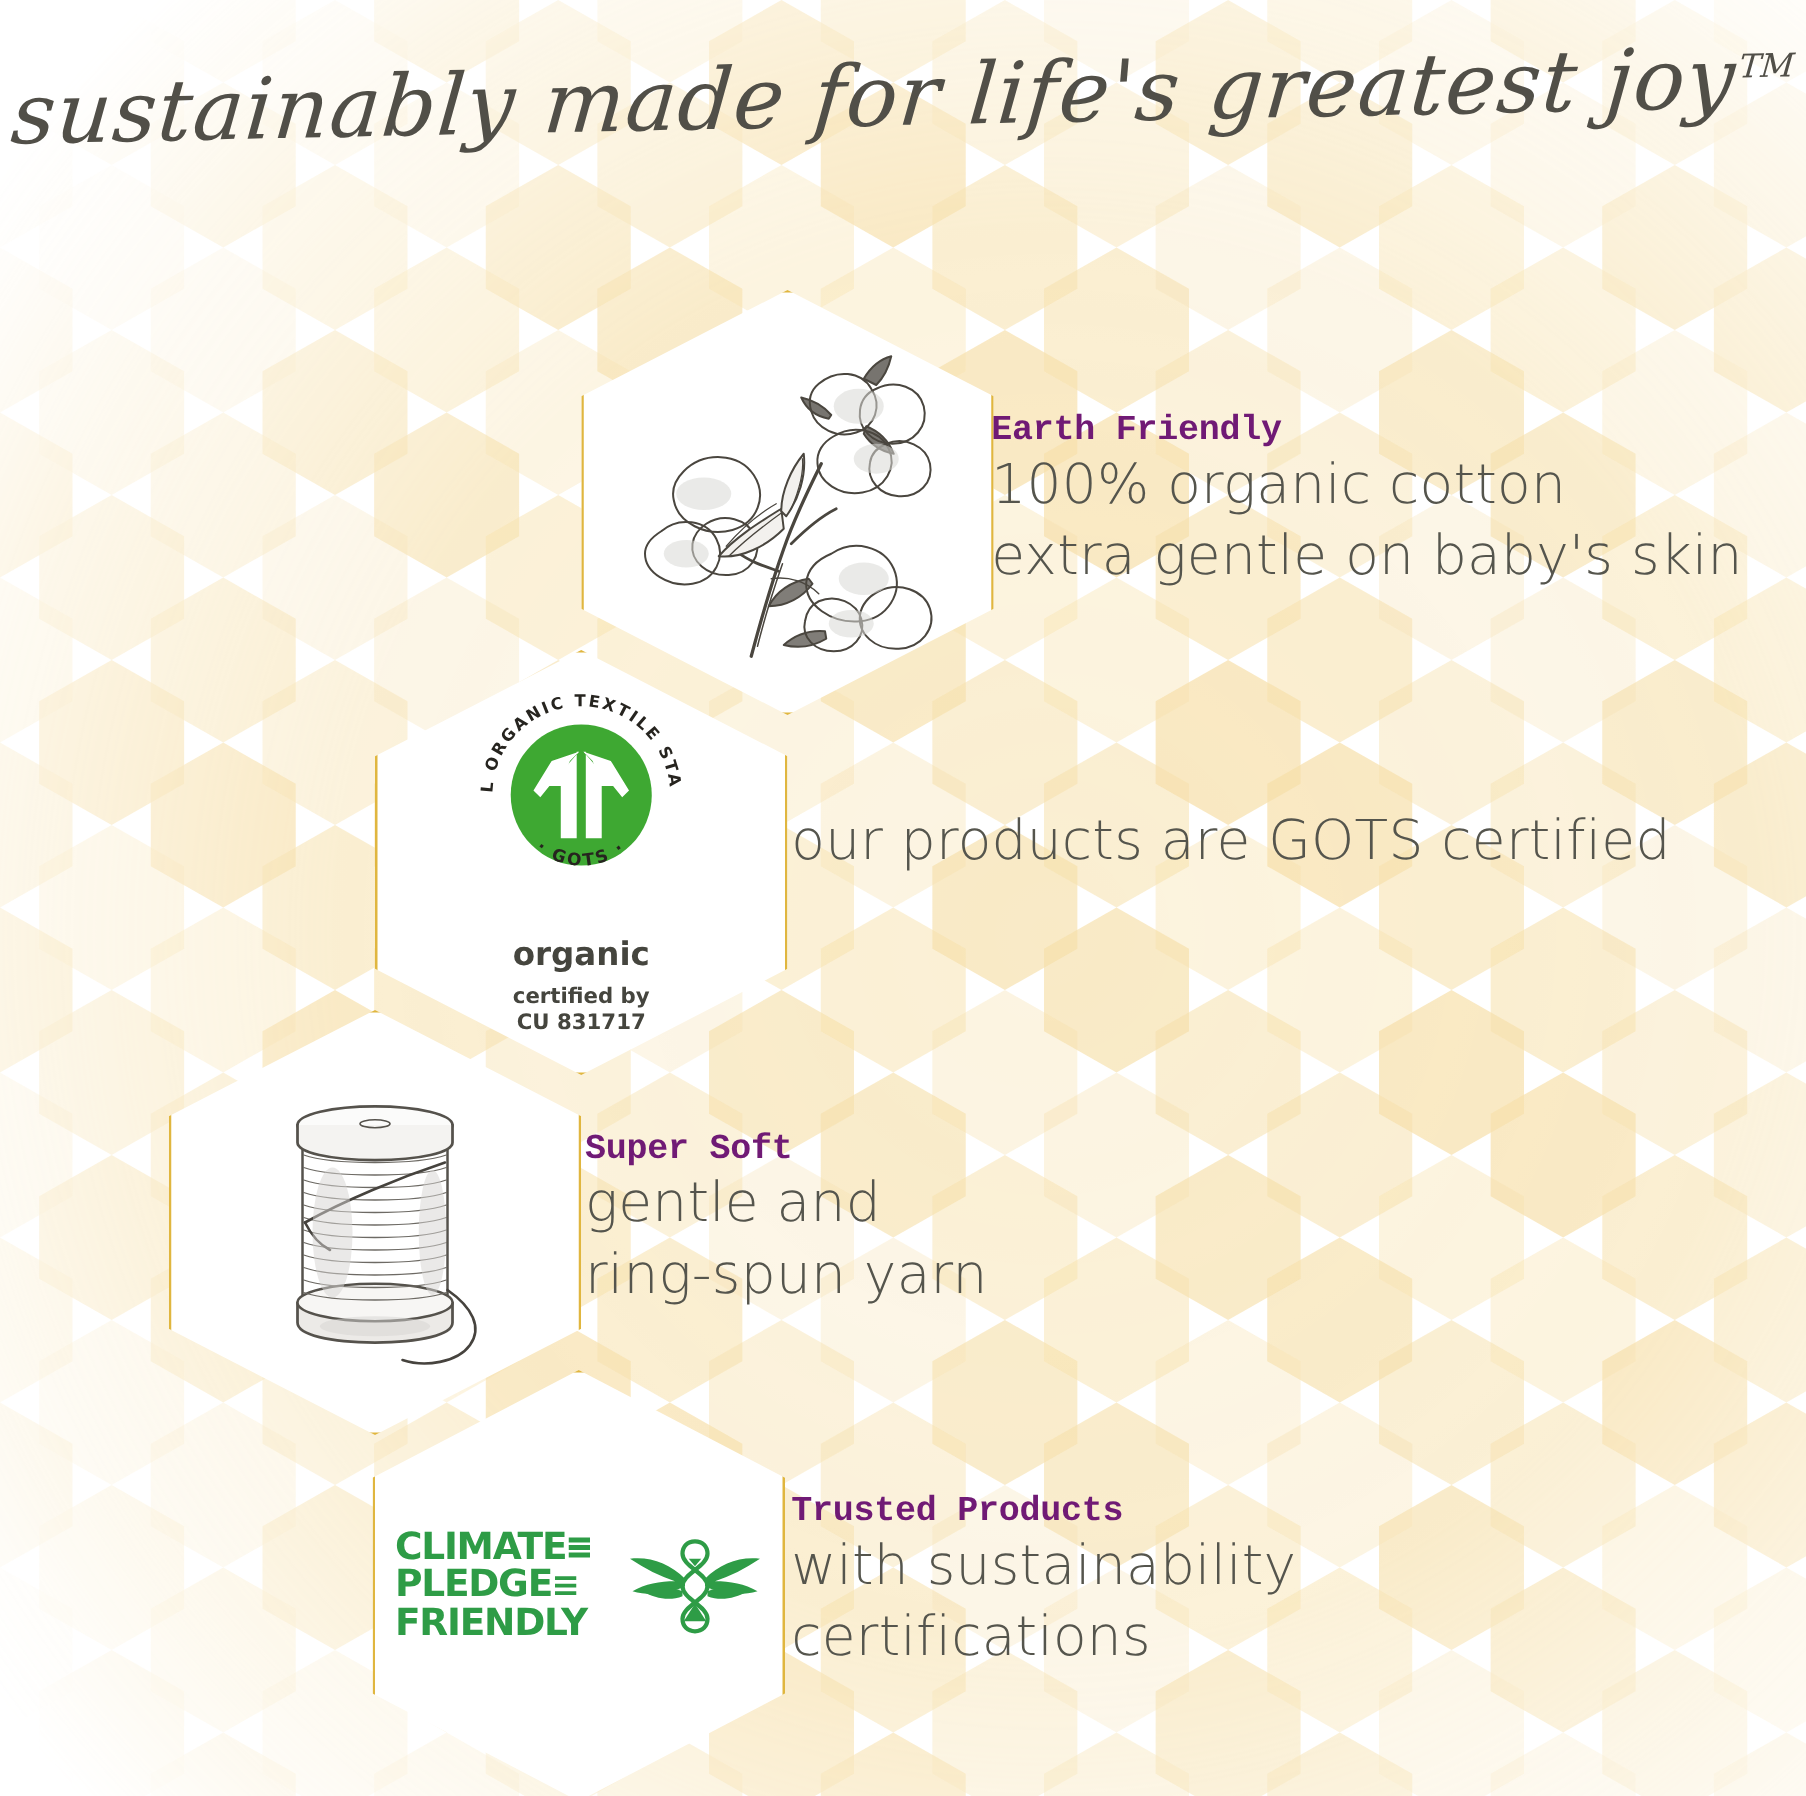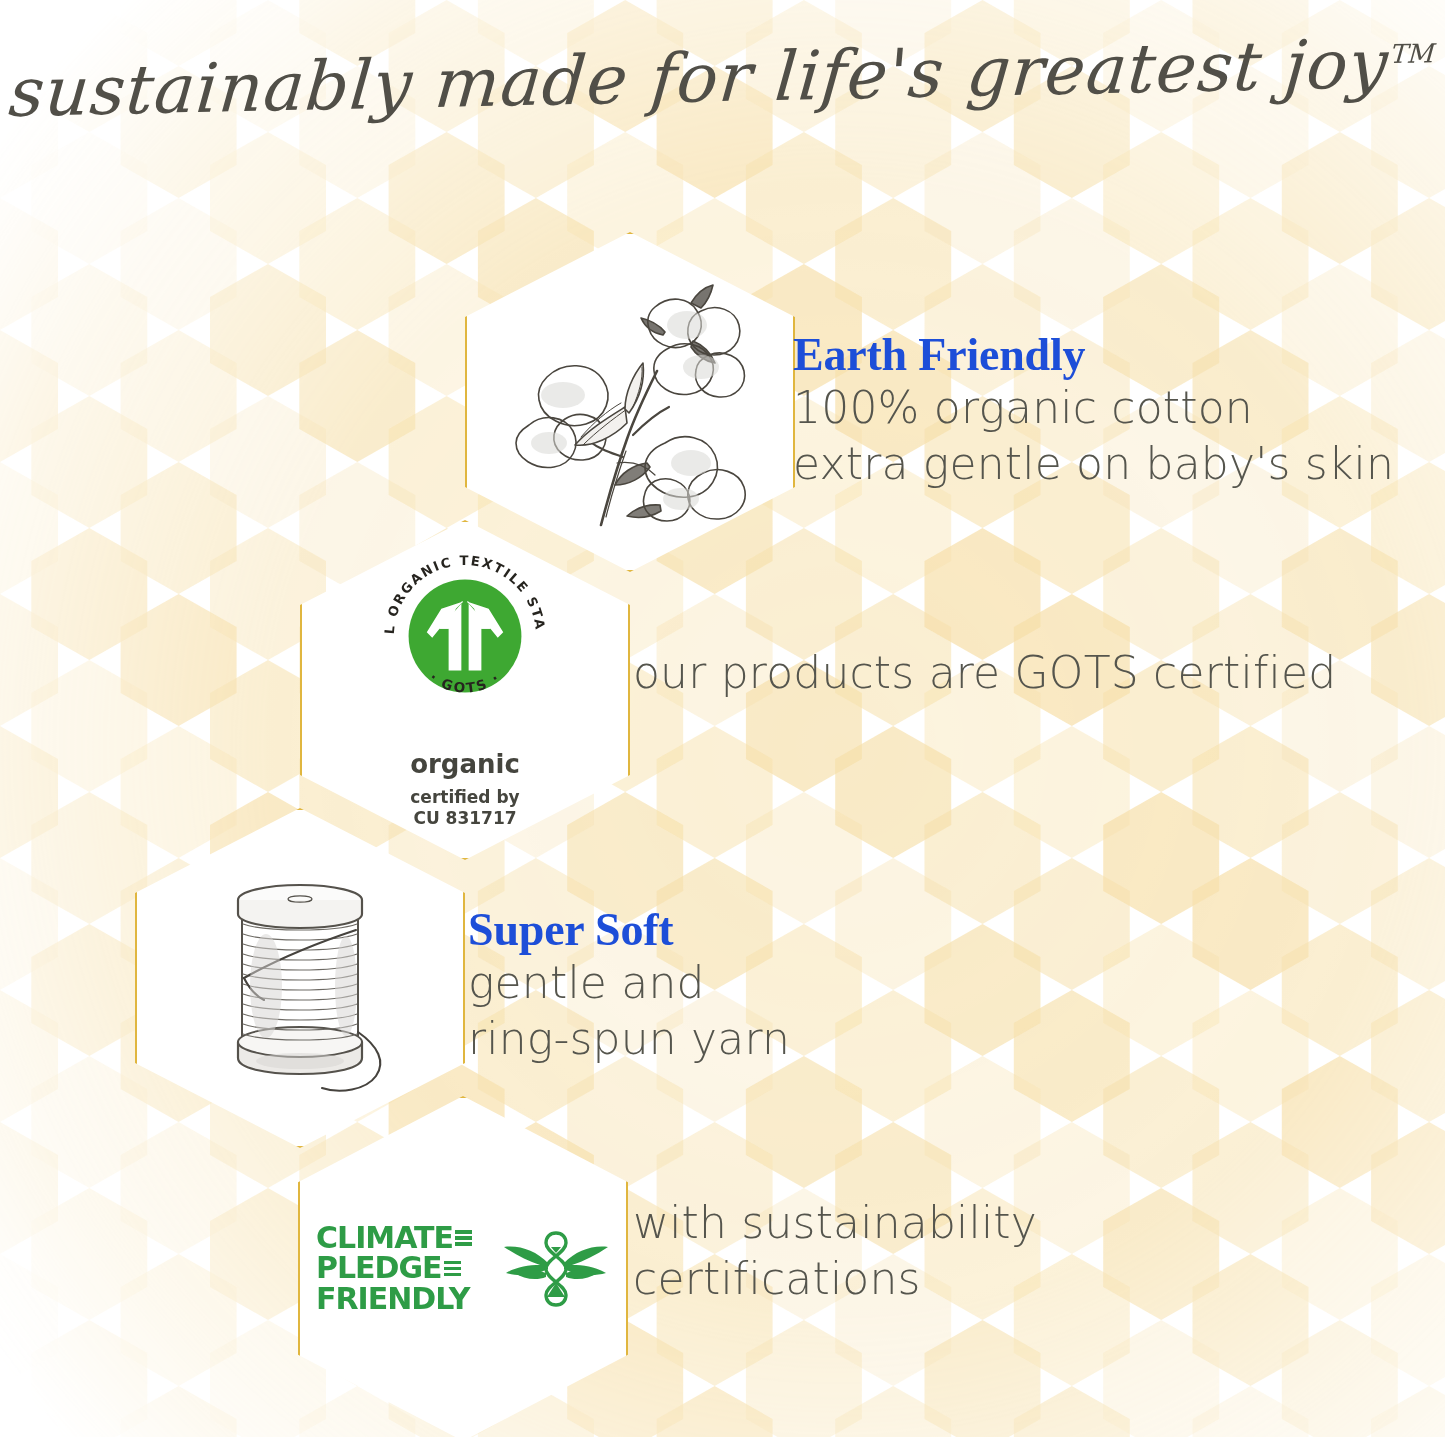--- a/index.html
+++ b/index.html
@@ -65,24 +65,24 @@
   #hex-gots     { left:300px; top:520px;  width:330px; height:340px; }
   #hex-spool    { left:135px; top:808px;  width:330px; height:340px; }
   #hex-climate  { left:298px; top:1096px; width:330px; height:345px; }
 
   
   .feature-text{
     position:absolute;
     z-index:4;
   }
   .feature-title{
-    font-family:Liberation Serif, serif;
+    font-family:Liberation Mono, monospace;
     font-weight:700;
-    font-size:46px;
-    color:#1d4ed8;
+    font-size:28px;
+    color:#701a75;
     line-height:1.08;
     letter-spacing:-0.2px;
     white-space:nowrap;
   }
   .feature-line{
     font-family:"DejaVu Sans", sans-serif;
     font-weight:300;
     font-size:44px;
     color:#55554d;
     line-height:1.28;
@@ -619,15 +619,16 @@
   <div class="feature-line">our products are GOTS certified</div>
 </div>
 
 <div class="feature-text" id="text-soft">
   <div class="feature-title">Super Soft</div>
   <div class="feature-line">gentle and</div>
   <div class="feature-line">ring-spun yarn</div>
 </div>
 
 <div class="feature-text" id="text-trusted">
+  <div class="feature-title">Trusted Products</div>
   <div class="feature-line">with sustainability</div>
   <div class="feature-line">certifications</div>
 </div>
 
 </body></html>

